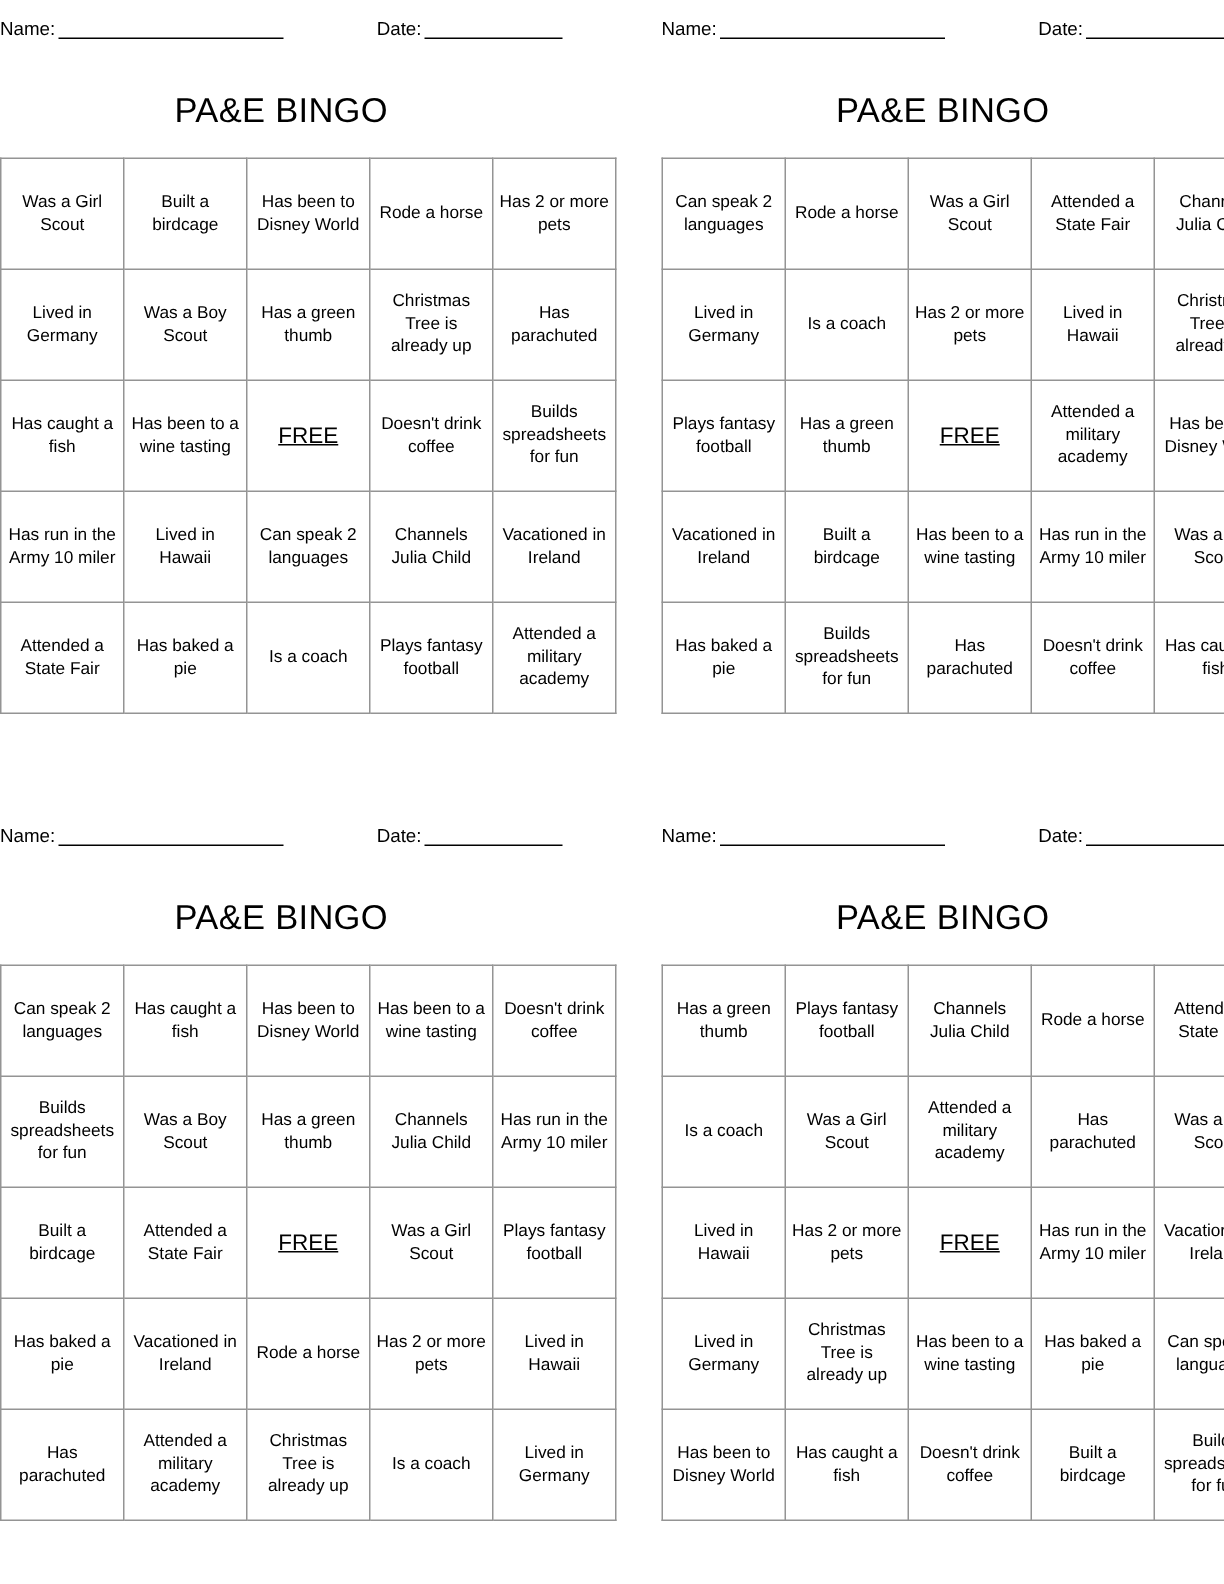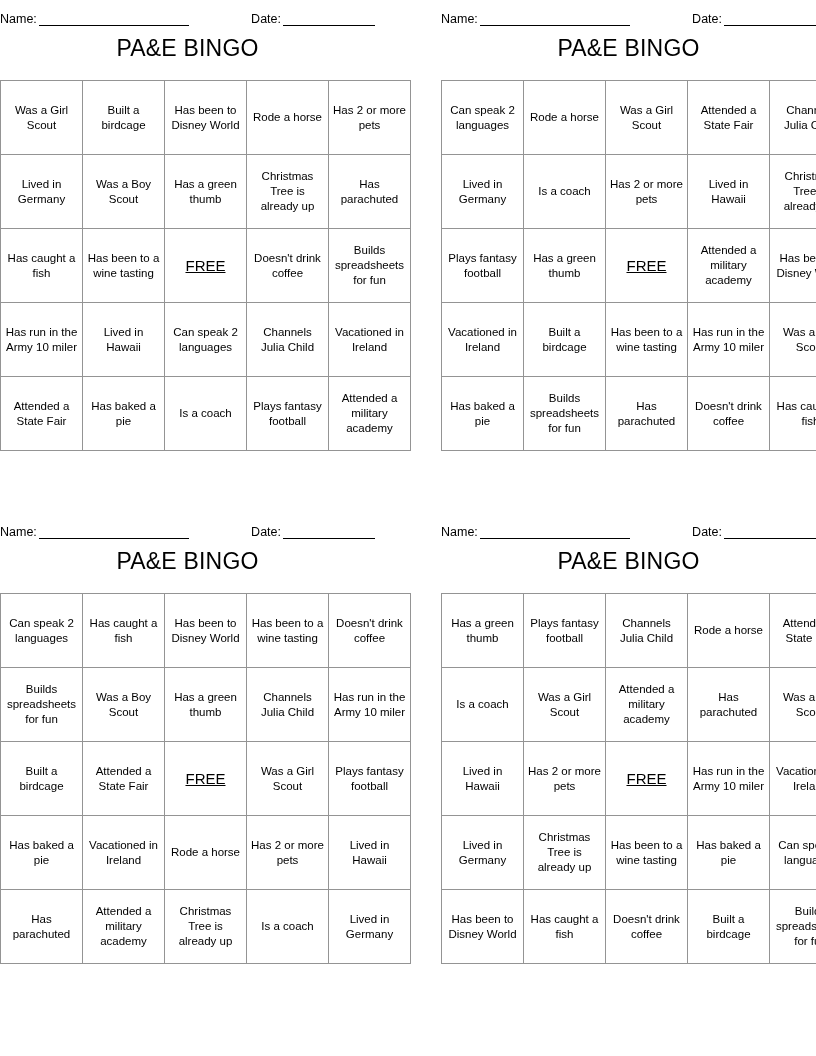--- a/index.html
+++ b/index.html
@@ -59,21 +59,21 @@
     display: inline-block;
     border-bottom: 1px solid #000;
     height: 12px;
   }
   .name-line { width: 150px; }
   .date-line { width: 92px; }
 
   .card-title {
     text-align: center;
     font-size: 23px;
-    margin-top: 9px;
+    margin-top: 34px;
     margin-bottom: 18px;
     letter-spacing: 0.2px;
   }
 
   table.bingo {
     border-collapse: collapse;
     width: 375px;
     table-layout: fixed;
   }
   table.bingo td {

